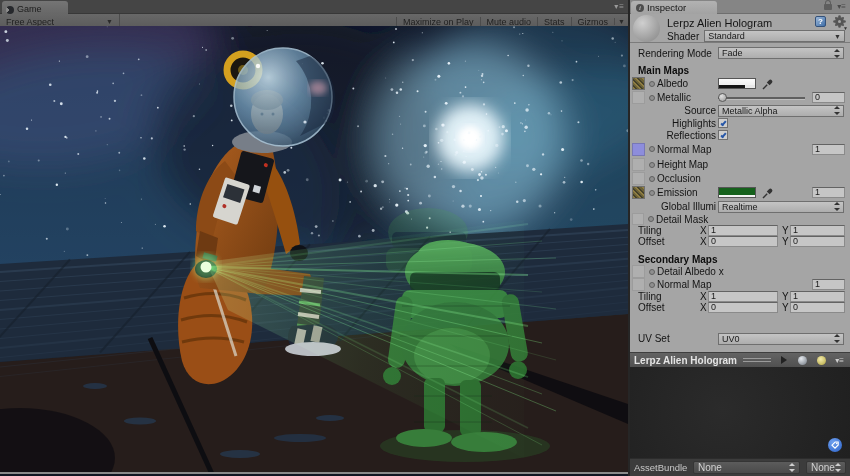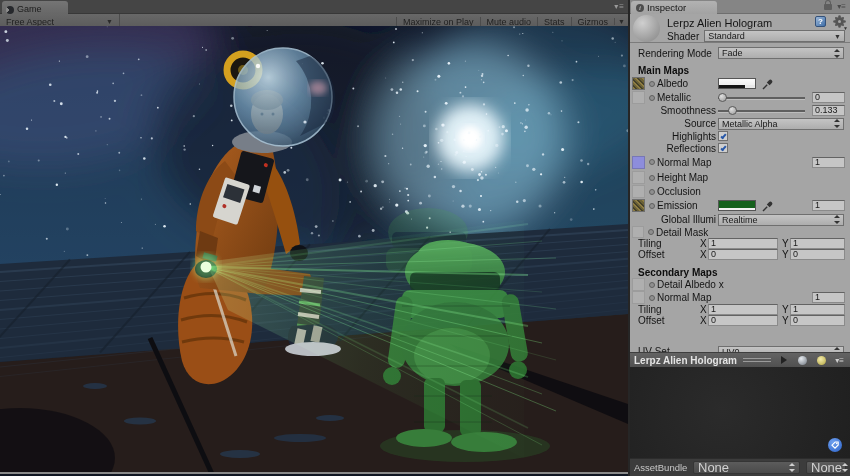--- a/index.html
+++ b/index.html
@@ -105,21 +105,21 @@
     border-left:6px solid #222; margin:0 4px; }
   .pv-sphere { width:9px; height:9px; border-radius:50%; background:radial-gradient(circle at 35% 30%,#e6eaef,#707780); margin:0 3px; }
   .pv-light { width:9px; height:9px; border-radius:50%; background:radial-gradient(circle at 40% 35%,#f4ecab,#b0a23e); margin:0 3px; }
   .pv-menu { font-size:8px; color:#cfcfcf; margin:0 2px; }
   .pv-body { position:relative; height:91px; background:radial-gradient(circle at 42% 48%, #2b2b2b, #232323 70%, #202020); }
   .tag-icon { position:absolute; right:8px; bottom:6px; width:14px; height:14px; border-radius:50%;
     background:radial-gradient(circle at 35% 30%,#6fa0ef,#2b62c8); }
   .bundle-bar { position:relative; height:18px; background:#3c3c3c; border-top:1px solid #2c2c2c;
     display:flex; align-items:center; font-size:9.5px; color:#c9c9c9; padding:0 4px; }
   .bundle-dd { position:absolute; height:13px; background:linear-gradient(#5c5c5c,#4a4a4a); border:1px solid #353535;
-    border-radius:2px; color:#d2d2d2; font-size:13px; display:flex; align-items:center; padding:0 4px; }
+    border-radius:2px; color:#d2d2d2; font-size:10px; display:flex; align-items:center; padding:0 4px; }
   .bundle-dd .dd-arrows::before { border-bottom-color:#cfcfcf; }
   .bundle-dd .dd-arrows::after { border-top-color:#cfcfcf; }
 </style>
 </head>
 <body>
 
 <div id="root">
 
   <div class="game-panel">
     <div class="gtabstrip">
@@ -635,27 +635,20 @@
       <div class="irow" style="height:13px">
         <span class="thumb empty" style="margin-left:-6px"></span>
         <span class="pick-dot"></span>
         <span class="maplabel">Metallic</span>
         <span class="slider">
             <span class="sl-thumb" style="left:0"></span>
           </span>
         <span class="vfield">0</span>
       </div>
 
-      <div class="irow" style="height:13px">
-        <span class="sublabel">Smoothness</span>
-        <span class="slider">
-            <span class="sl-thumb" style="left:10px"></span>
-          </span>
-        <span class="vfield">0.133</span>
-      </div>
 
       <div class="irow" style="height:13px">
         <span class="sublabel">Source</span>
         <span class="dd">
           <span>Metallic Alpha</span>
           <span class="dd-arrows"></span>
         </span>
       </div>
 
       <div class="irow" style="height:12px">

